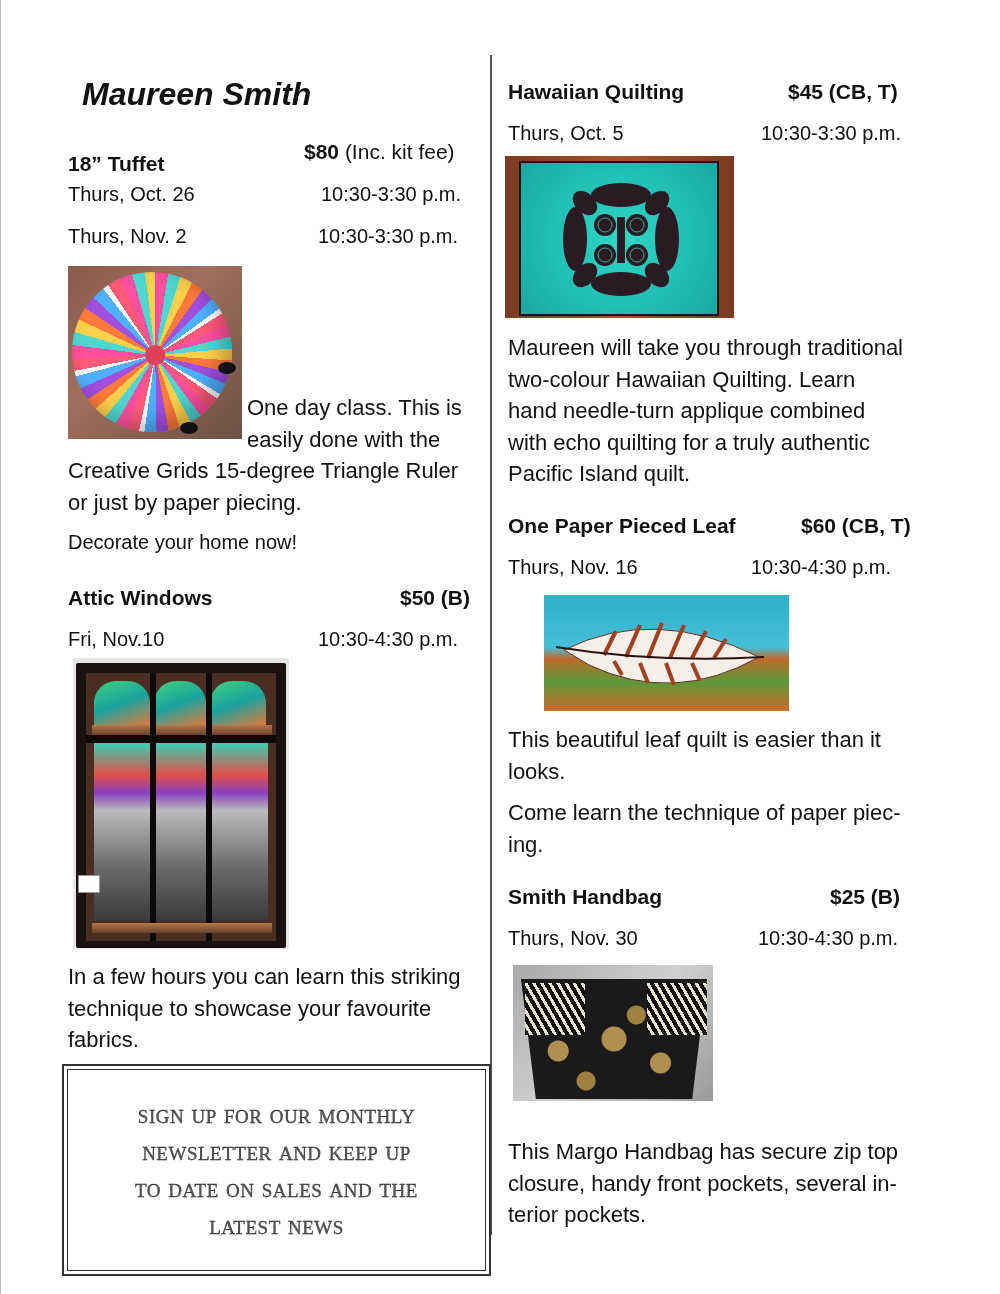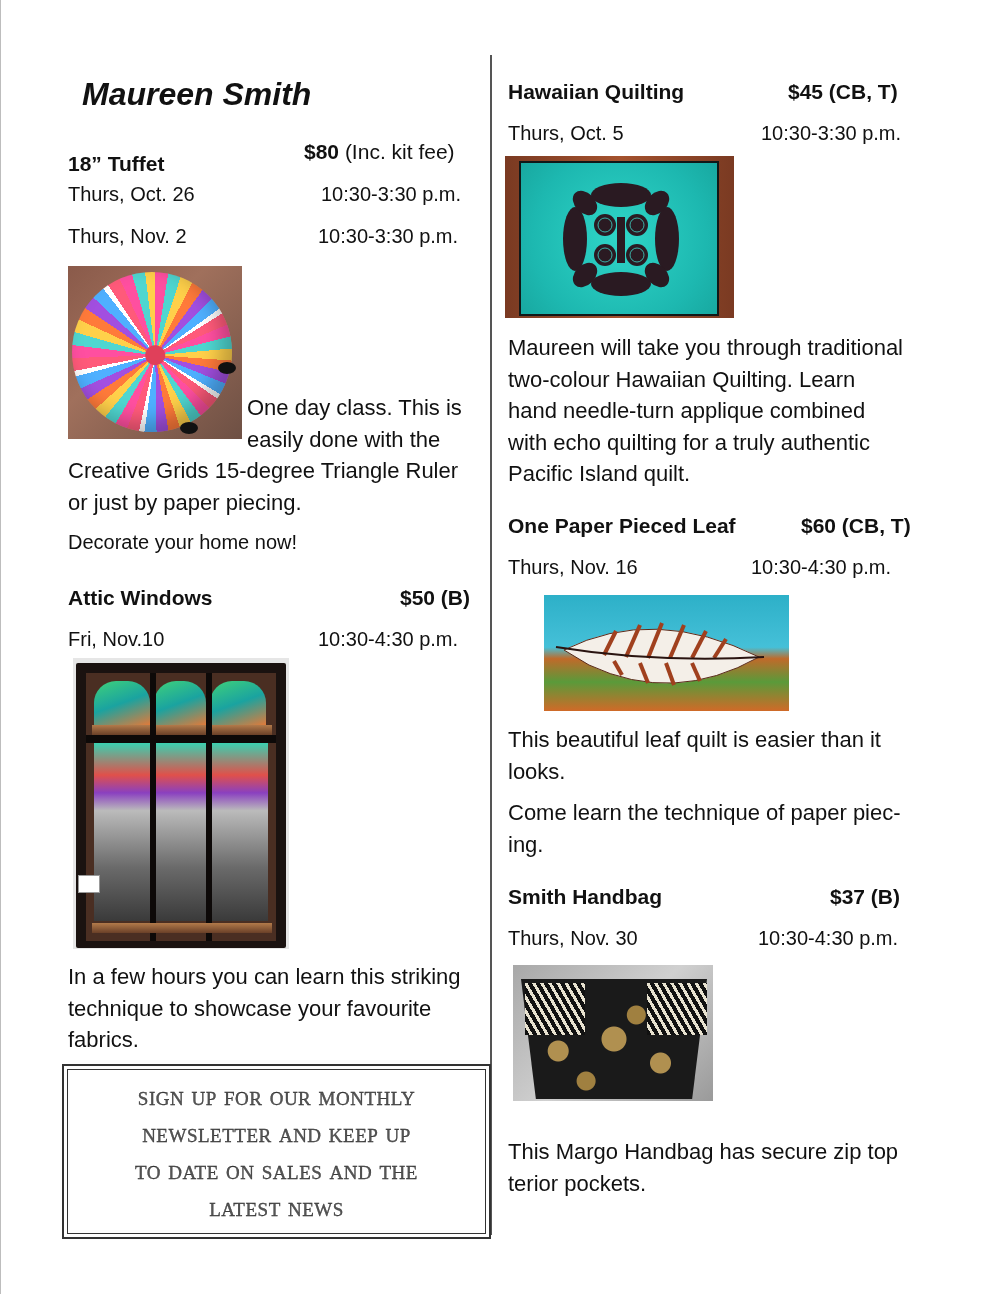--- a/index.html
+++ b/index.html
@@ -62,21 +62,21 @@
       radial-gradient(circle at 20% 60%, #b09050 0 10px, transparent 11px),
       radial-gradient(circle at 50% 50%, #b09050 0 12px, transparent 13px),
       radial-gradient(circle at 75% 70%, #b09050 0 10px, transparent 11px),
       radial-gradient(circle at 35% 85%, #a08040 0 9px, transparent 10px),
       radial-gradient(circle at 62% 30%, #a08040 0 9px, transparent 10px),
       #1a1a1a; }
   .bag .pocket { position: absolute; top: 18px; width: 60px; height: 52px;
     background: repeating-linear-gradient(60deg, #111 0 4px, #e8e2d0 4px 7px); }
 
   
-  .news { position: absolute; left: 62px; top: 1064px; width: 429px; height: 175px;
+  .news { position: absolute; left: 62px; top: 1064px; width: 429px; height: 212px;
     border: 2px solid #333; padding: 3px; }
   .news .inner { width: 100%; height: 100%; border: 1px solid #333; display: flex; align-items: center; justify-content: center; }
   .news .txt { font-family: "Liberation Serif", serif; font-size: 27px; line-height: 37px; text-align: center;
     font-variant: small-caps; text-transform: lowercase; color: #555; letter-spacing: 0.5px;
     -webkit-text-stroke: 0.3px #222; }
 </style>
 </head>
 <body>
 
 <div class="page-edge"></div>
@@ -218,26 +218,27 @@
 <div class="para" style="left:508px; top:724px;">
   <div>This beautiful leaf quilt is easier than it</div>
   <div>looks.</div>
 </div>
 <div class="para" style="left:508px; top:797px;">
   <div>Come learn the technique of paper piec-</div>
   <div>ing.</div>
 </div>
 
 <div class="abs h" style="left:508px; top:885px;">Smith Handbag</div>
-<div class="abs h" style="left:830px; top:885px;">$37 (B)</div>
+<div class="abs h" style="left:830px; top:885px;">$25 (B)</div>
 <div class="abs t" style="left:508px; top:927px;">Thurs, Nov. 30</div>
 <div class="abs t" style="left:758px; top:927px;">10:30-4:30 p.m.</div>
 
 <div class="img bag">
   <div class="body"></div>
   <div class="pocket" style="left:12px;"></div>
   <div class="pocket" style="left:134px;"></div>
 </div>
 
 <div class="para" style="left:508px; top:1136px;">
   <div>This Margo Handbag has secure zip top</div>
+  <div>closure, handy front pockets, several in-</div>
   <div>terior pockets.</div>
 </div>
 
 </body></html>

